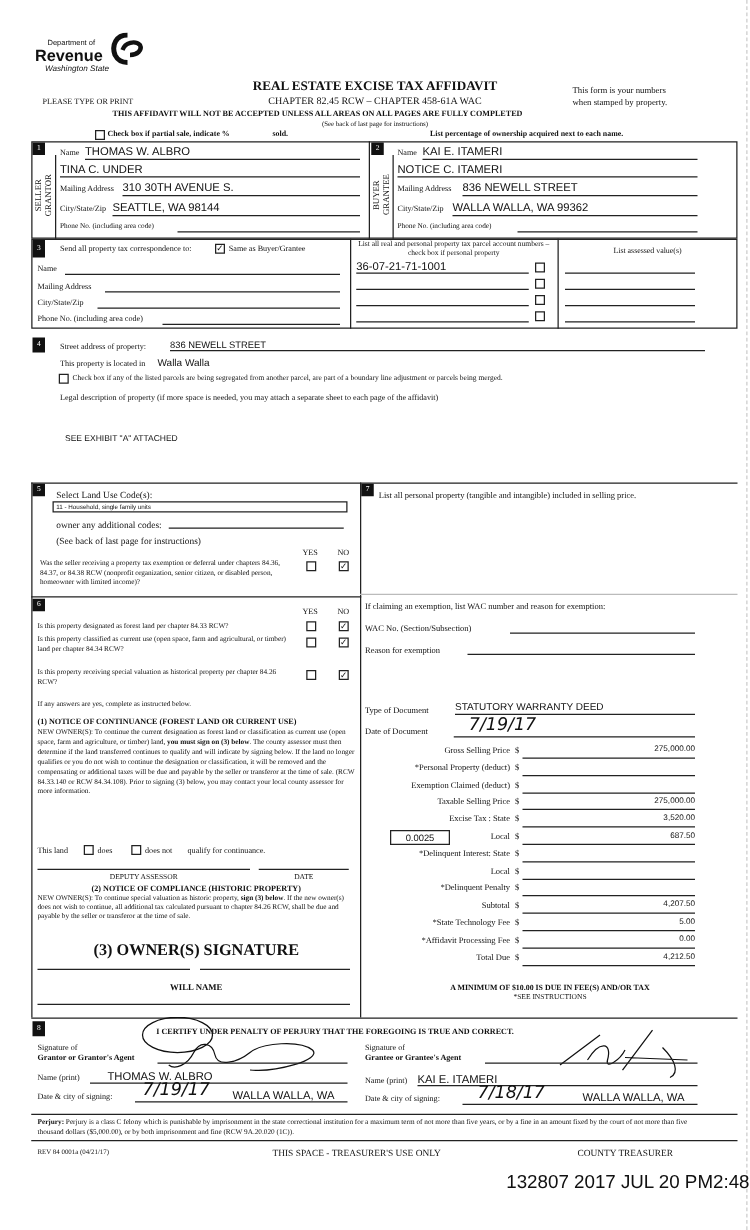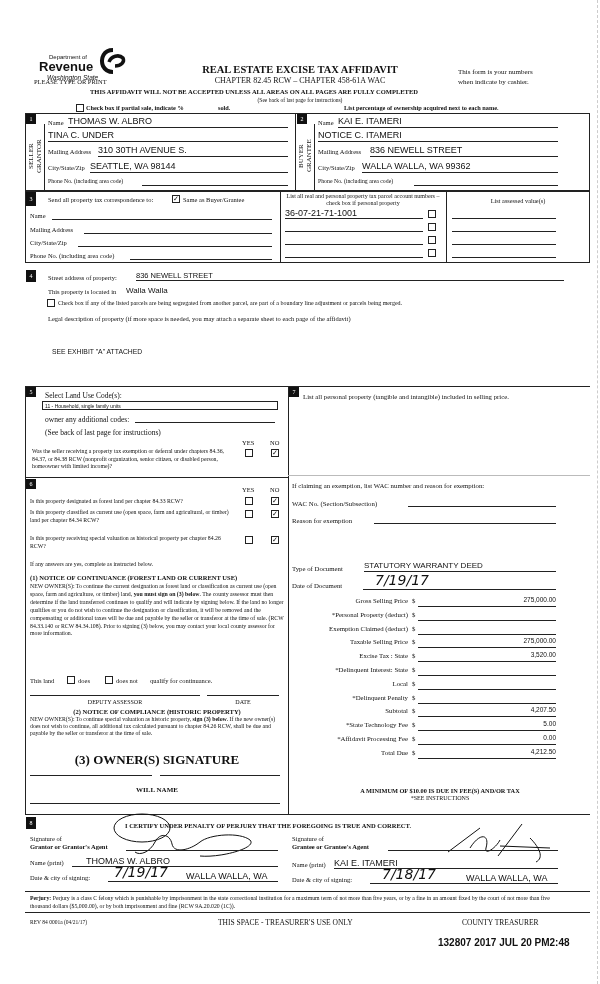--- a/index.html
+++ b/index.html
@@ -17,35 +17,35 @@
   .vlabel { position: absolute; writing-mode: vertical-rl; transform: rotate(180deg); font-size: 7px; text-align: center; line-height: 8px; }
   .rt { text-align: right; }
   .ctr { text-align: center; }
   .edge { position: absolute; right: 2px; top: 0; width: 1px; height: 984px; border-right: 1px dashed #ccc; }
 </style>
 </head>
 <body>
 
 <div class="edge"></div>
 
-<div class="abs" style="left:26px;top:46px;width:100px;height:40px;margin-left:11px;">
+<div class="abs" style="left:26px;top:24px;width:100px;height:40px;">
   <div class="abs sans" style="left:12px;top:8px;font-size:6px;">Department of</div>
   <div class="abs sans b" style="left:2px;top:14px;font-size:13px;line-height:13px;">Revenue</div>
   <div class="abs sans" style="left:10px;top:28px;font-size:6.5px;font-style:italic;">Washington State</div>
   <svg class="abs" style="left:62px;top:2px;" width="28" height="26" viewBox="0 0 28 26">
     <path d="M14 2 C5 2 1 10 4 18 C6 22 10 24 14 24" fill="none" stroke="#111" stroke-width="4"></path>
     <path d="M10 14 C12 8 20 6 24 10 C26 14 22 18 16 18" fill="none" stroke="#111" stroke-width="3.5"></path>
   </svg>
 </div>
 
 <div class="abs b ctr" style="left:150px;top:64px;width:300px;font-size:10.5px;">REAL ESTATE EXCISE TAX AFFIDAVIT</div>
 <div class="abs ctr" style="left:150px;top:76px;width:300px;font-size:8px;text-align:center;">CHAPTER 82.45 RCW – CHAPTER 458-61A WAC</div>
 <div class="abs" style="left:34px;top:78px;font-size:6.5px;">PLEASE TYPE OR PRINT</div>
 <div class="abs" style="left:458px;top:68px;font-size:7px;">This form is your numbers</div>
-<div class="abs" style="left:458px;top:78px;font-size:7px;">when indicate by cashier.</div>
+<div class="abs" style="left:458px;top:78px;font-size:7px;">when stamped by property.</div>
 <div class="abs b" style="left:90px;top:88px;font-size:6.5px;">THIS AFFIDAVIT WILL NOT BE ACCEPTED UNLESS ALL AREAS ON ALL PAGES ARE FULLY COMPLETED</div>
 <div class="abs ctr" style="left:200px;top:97px;width:200px;font-size:5.5px;">(See back of last page for instructions)</div>
 <div class="cb" style="left:76px;top:104px;"></div>
 <div class="abs b" style="left:86px;top:104px;font-size:6.3px;">Check box if partial sale, indicate %</div>
 <div class="abs b" style="left:218px;top:104px;font-size:6.3px;">sold.</div>
 <div class="abs b" style="left:344px;top:104px;font-size:6.3px;">List percentage of ownership acquired next to each name.</div>
 
 <div class="abs box" style="left:25px;top:113px;width:565px;height:78px;"></div>
 <div class="abs" style="left:295px;top:113px;width:1px;height:78px;background:#222;"></div>
 
@@ -209,20 +209,26 @@
       <span class="abs rt" style="right:150px;top:1px;font-size:6.8px;white-space:nowrap;">Taxable Selling Price</span>
       <span class="abs" style="left:120px;top:1px;font-size:6.8px;">$</span>
       <span class="abs sans rt line" style="left:126px;top:0;width:138px;height:11px;font-size:6.5px;">275,000.00</span>
     </div>
   <div style="position:relative;height:13.8px;">
       <span class="abs rt" style="right:150px;top:1px;font-size:6.8px;white-space:nowrap;">Excise Tax : State</span>
       <span class="abs" style="left:120px;top:1px;font-size:6.8px;">$</span>
       <span class="abs sans rt line" style="left:126px;top:0;width:138px;height:11px;font-size:6.5px;">3,520.00</span>
     </div>
   <div style="position:relative;height:13.8px;">
+      <span class="abs box sans ctr" style="left:20px;top:-1px;width:48px;height:12px;font-size:7.5px;line-height:11px;">0.0025</span>
+      <span class="abs rt" style="right:150px;top:1px;font-size:6.8px;white-space:nowrap;">Local</span>
+      <span class="abs" style="left:120px;top:1px;font-size:6.8px;">$</span>
+      <span class="abs sans rt line" style="left:126px;top:0;width:138px;height:11px;font-size:6.5px;">687.50</span>
+    </div>
+  <div style="position:relative;height:13.8px;">
       <span class="abs rt" style="right:150px;top:1px;font-size:6.8px;white-space:nowrap;">*Delinquent Interest: State</span>
       <span class="abs" style="left:120px;top:1px;font-size:6.8px;">$</span>
       <span class="abs sans rt line" style="left:126px;top:0;width:138px;height:11px;font-size:6.5px;"></span>
     </div>
   <div style="position:relative;height:13.8px;">
       <span class="abs rt" style="right:150px;top:1px;font-size:6.8px;white-space:nowrap;">Local</span>
       <span class="abs" style="left:120px;top:1px;font-size:6.8px;">$</span>
       <span class="abs sans rt line" style="left:126px;top:0;width:138px;height:11px;font-size:6.5px;"></span>
     </div>
   <div style="position:relative;height:13.8px;">
@@ -289,13 +295,13 @@
 </div>
 
 <div class="abs" style="left:25px;top:891px;width:565px;height:1px;background:#222;"></div>
 <div class="abs" style="left:30px;top:894px;width:540px;font-size:5.8px;line-height:8px;">
   <b>Perjury:</b><span> Perjury is a class C felony which is punishable by imprisonment in the state correctional institution for a maximum term of not more than five years, or by a fine in an amount fixed by the court of not more than five thousand dollars ($5,000.00), or by both imprisonment and fine (RCW 9A.20.020 (1C)).</span>
 </div>
 <div class="abs" style="left:25px;top:912px;width:565px;height:1px;background:#222;"></div>
 <div class="abs" style="left:30px;top:919px;font-size:5.5px;">REV 84 0001a (04/21/17)</div>
 <div class="abs" style="left:218px;top:918px;font-size:7.5px;">THIS SPACE - TREASURER'S USE ONLY</div>
 <div class="abs" style="left:462px;top:918px;font-size:7.5px;">COUNTY TREASURER</div>
-<div class="abs sans" style="left:438px;top:937px;font-size:10px;font-weight:bold;">132807 2017 JUL 20 PM2:48</div>
+<div class="abs sans" style="left:405px;top:937px;font-size:15px;">132807 2017 JUL 20 PM2:48</div>
 
 </body></html>

